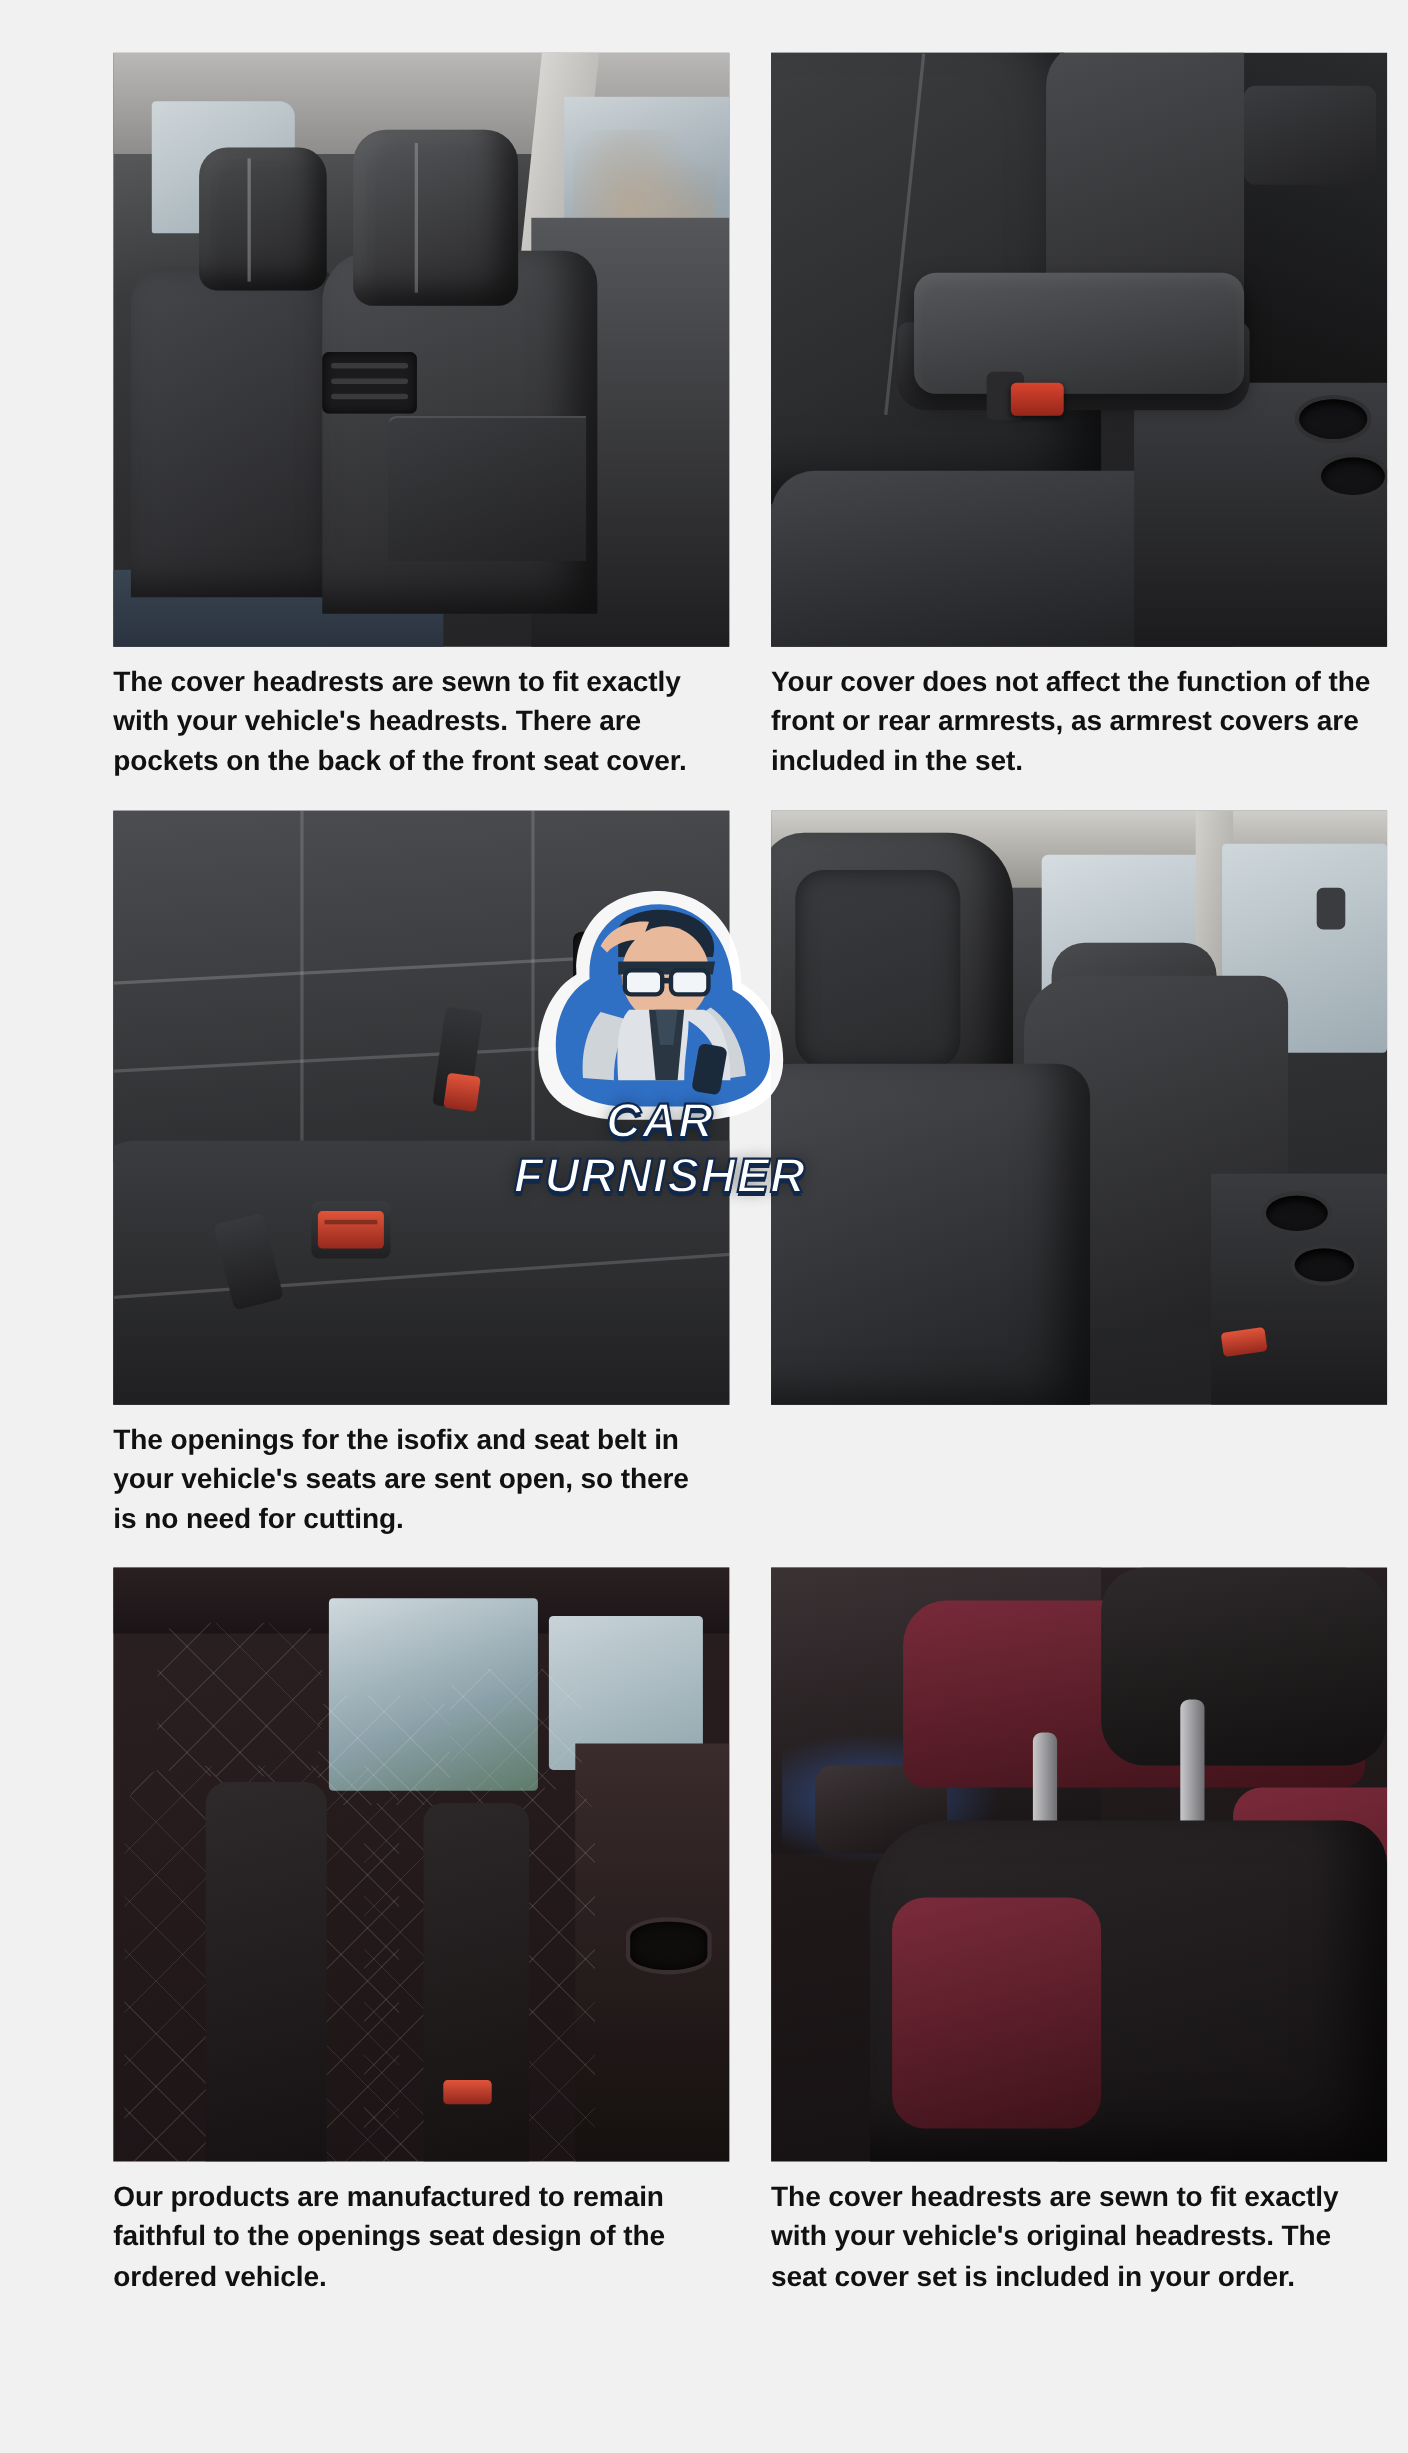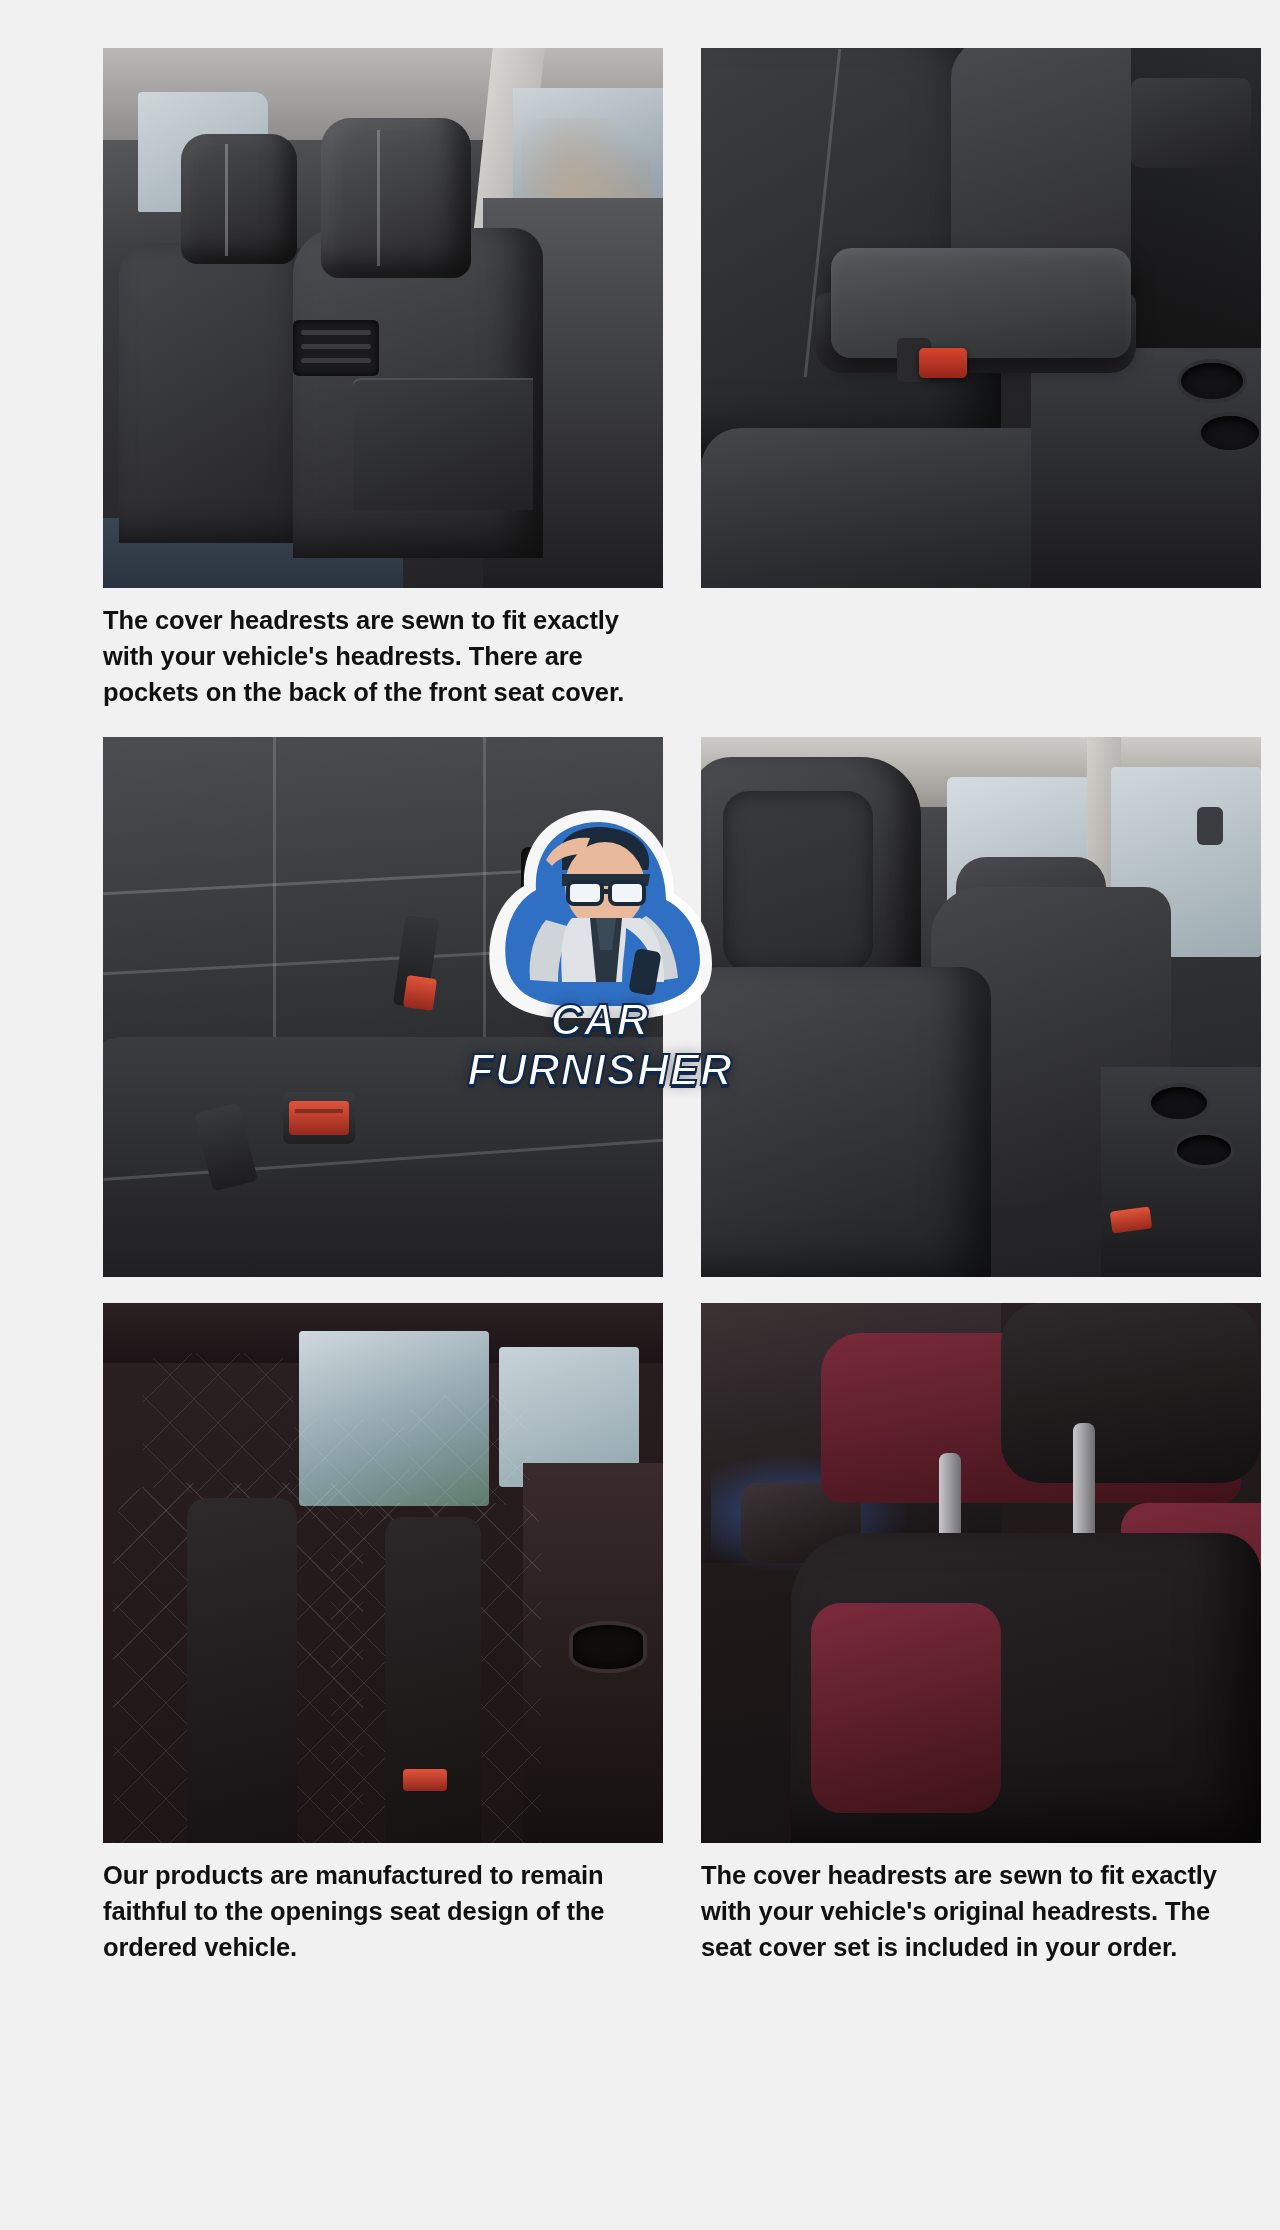--- a/index.html
+++ b/index.html
@@ -220,40 +220,42 @@
         <div class="layer seatstitch"></div>
         <div class="layer seatbase"></div>
         <div class="layer console"></div>
         <div class="layer armrest2"></div>
         <div class="layer armrest"></div>
         <div class="layer cup1"></div>
         <div class="layer cup2"></div>
         <div class="layer bucklebody"></div>
         <div class="layer buckle"></div>
       </div>
+      <div class="caption">Your cover does not affect the function of the front or rear armrests, as armrest covers are included in the set.</div>
     </div>
 
     <div class="cell">
       <div class="photo p3">
         <div class="layer backrest"></div>
         <div class="layer seam1"></div>
         <div class="layer seam2"></div>
         <div class="layer seam3"></div>
         <div class="layer seam4"></div>
         <div class="layer iso"></div>
         <div class="layer cushion"></div>
         <div class="layer cushseam"></div>
         <div class="layer belt1"></div>
         <div class="layer belt1r"></div>
         <div class="layer belt2"></div>
         <div class="layer belt3"></div>
         <div class="layer belt3r">
             <i></i>
           </div>
       </div>
+      <div class="caption">The openings for the isofix and seat belt in your vehicle's seats are sent open, so there is no need for cutting.</div>
     </div>
 
     <div class="cell">
       <div class="photo p4">
         <div class="layer roof"></div>
         <div class="layer win1"></div>
         <div class="layer pillar"></div>
         <div class="layer win2"></div>
         <div class="layer hook"></div>
         <div class="layer hrRear"></div>

